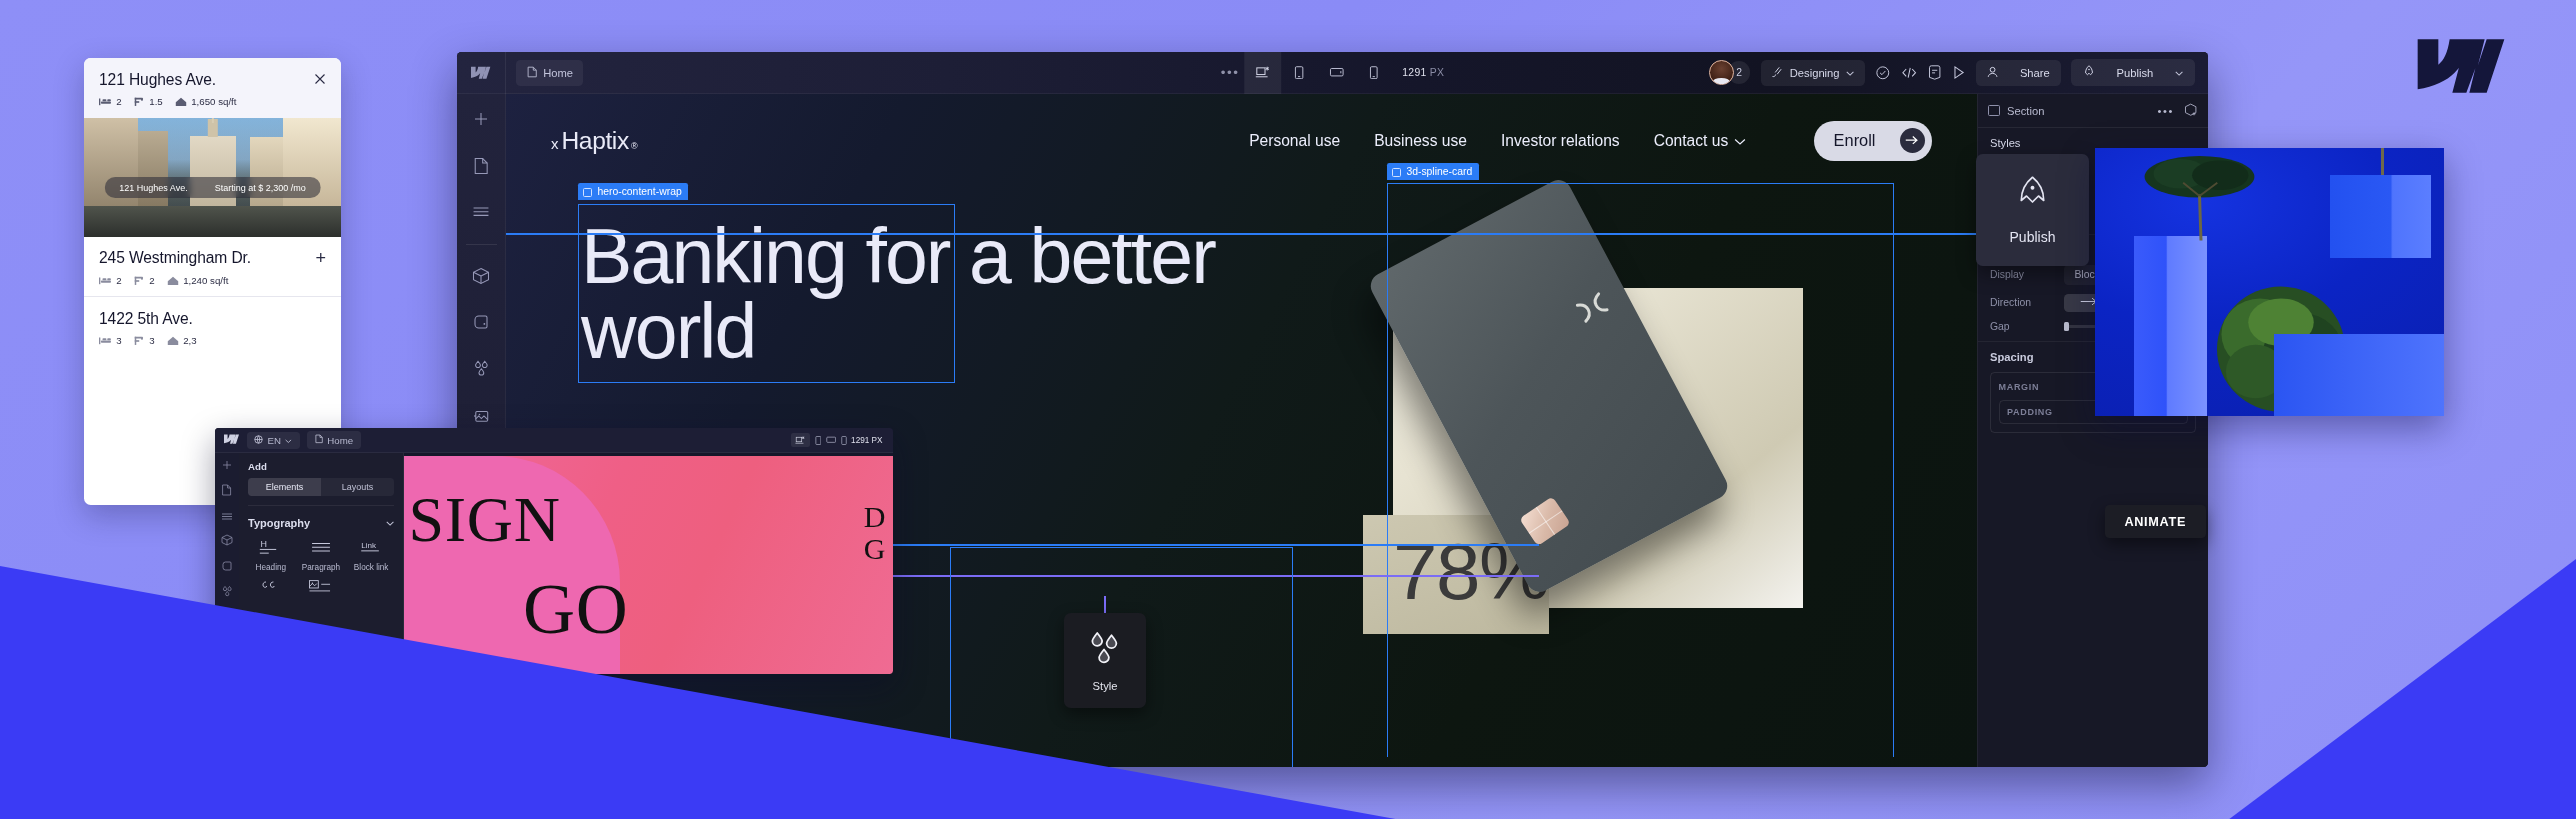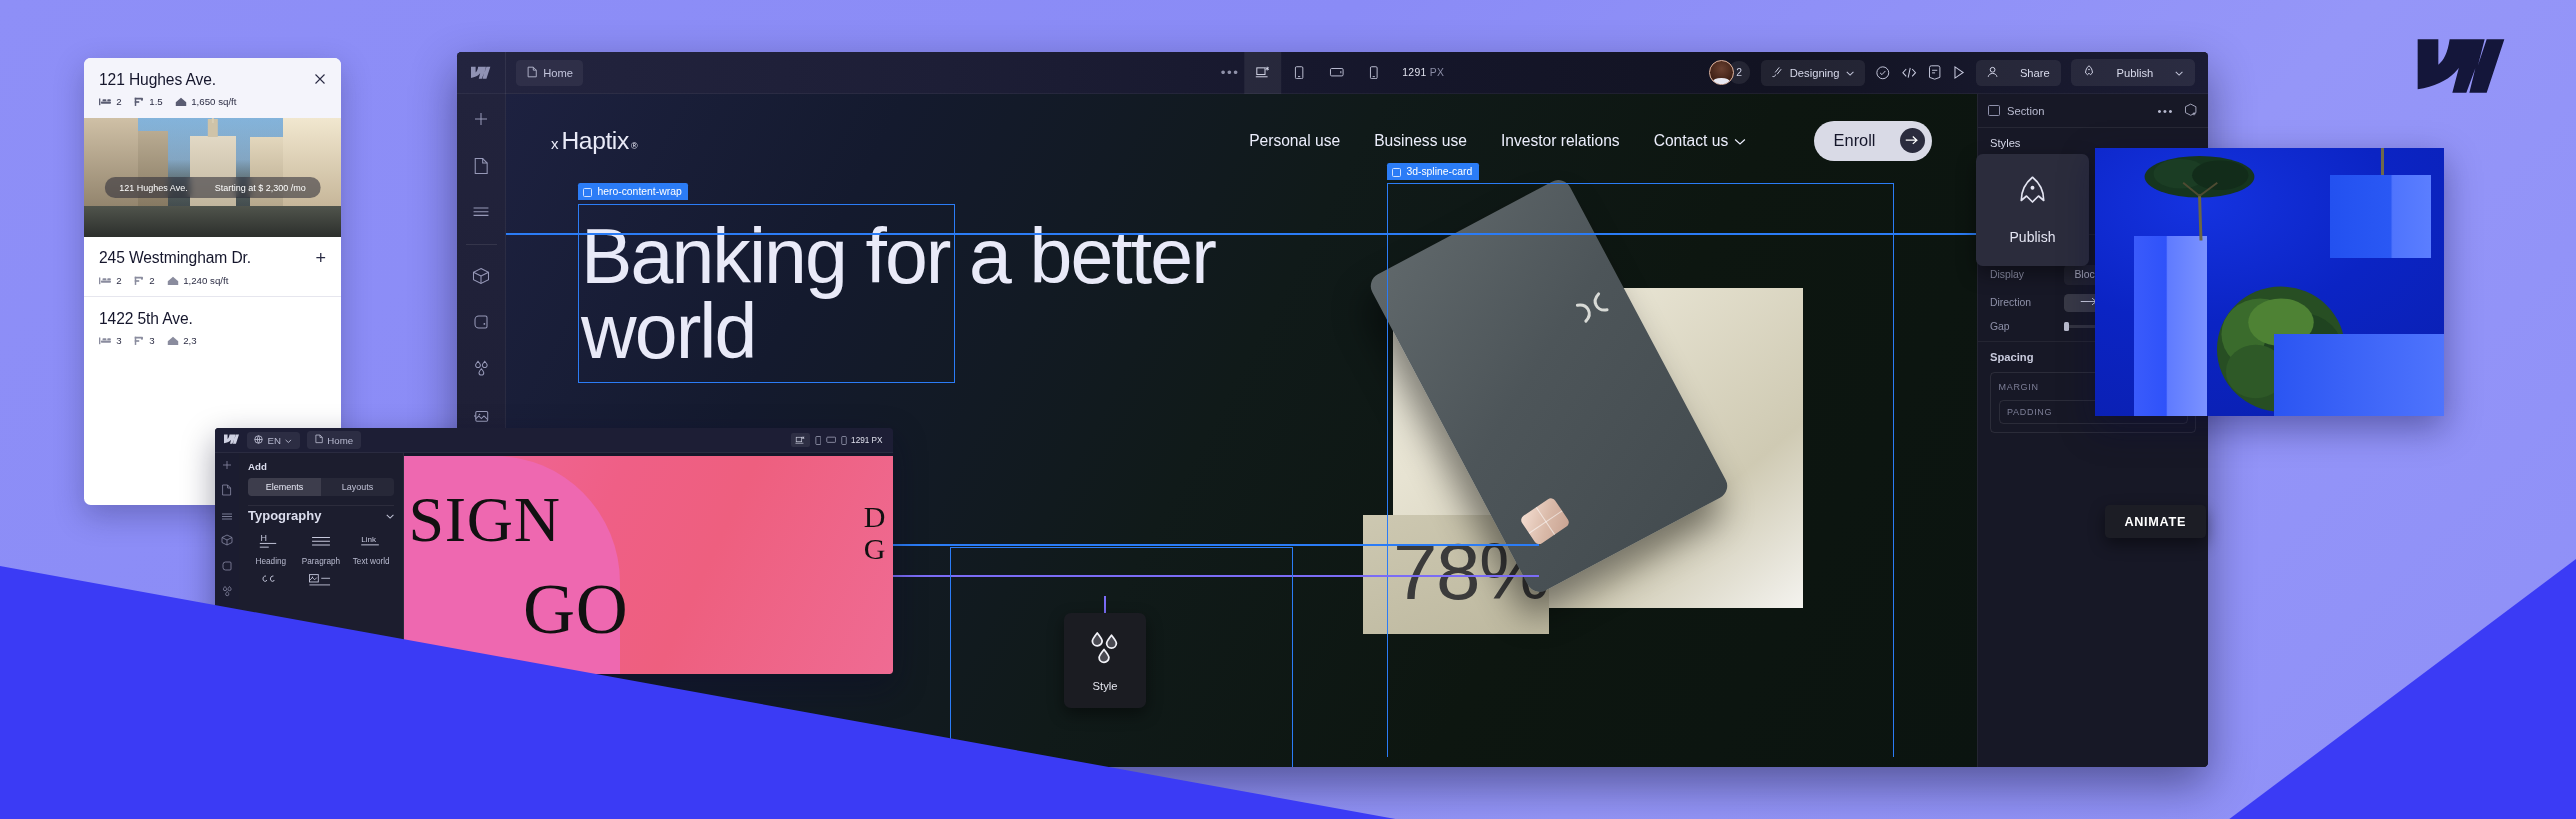--- a/index.html
+++ b/index.html
@@ -209,21 +209,21 @@
   .row .k { width:58px; font-size:10.4px; color:#8e90a8;}
   .seg { display:flex; background:rgba(255,255,255,.05); border-radius:4.5px; overflow:hidden;}
   .seg div { padding:4.5px 10.4px; font-size:10.4px; color:#b6b8cc;}
   .seg div.on { background:rgba(255,255,255,.10); color:#e2e4f2;}
   .align-grid { width:58px;height:54px;border:0.7px solid rgba(255,255,255,.12); border-radius:3.7px;
     display:grid; grid-template-columns:repeat(3,1fr); grid-template-rows:repeat(3,1fr); }
   .align-grid i { display:block; margin:auto; width:2.2px;height:2.2px;border-radius:50%;background:#6e7089;}
   .gap-track { flex:1; height:2.2px; background:rgba(255,255,255,.12); border-radius:1.5px; position:relative;}
   .gap-knob { position:absolute; left:0; top:-3.7px; width:4.5px; height:9.7px; border-radius:1.5px; background:#b9bbcd;}
   .spacing-box { margin-top:9px; border:0.7px solid rgba(255,255,255,.09); border-radius:4.5px; padding:7.5px;}
-  .spacing-row { display:flex; align-items:center; justify-content:space-between; font-size:9px; color:#7d7f97; letter-spacing:0.7px;}
+  .spacing-row { display:flex; align-items:center; justify-content:space-between; font-size:9px; color:#7d7f97; letter-spacing:0.7px;font-weight:bold;}
   .mval { background:#1f3f73; color:#cfe0ff; padding:0 3.7px; border-radius:2.2px; font-size:11.2px;}
   .padding-box { margin-top:7.5px; border:0.7px solid rgba(255,255,255,.09); border-radius:4.5px; padding:6px 7.5px;}
 
   
   .publish-card {
     position:absolute; left:1976px; top:154px; width:113px; height:112px;
     background:#2b2c3c; border-radius:6.7px; z-index:46;
     display:flex; flex-direction:column; align-items:center; justify-content:center; gap:9px;
     box-shadow:0 7.5px 19.4px rgba(0,0,0,.4);
   }
@@ -263,21 +263,21 @@
     border-radius:3.7px;padding:3px 7.5px;}
   .mini-rail { position:absolute; left:0; top:25px; width:24px; bottom:0; background:#1b1c30;
     display:flex; flex-direction:column; align-items:center; padding-top:6px; gap:10.4px; color:#8a8ca6;}
   .mini-panel { position:absolute; left:24px; top:25px; width:165px; bottom:0;
     background:#1c1d2e; border-right:0.7px solid rgba(255,255,255,.06); padding:7.5px 9px; color:#c5c7da;}
   .mini-h { font-size:9.7px; font-weight:bold; color:#dcdeee; }
   .mini-seg { display:flex; margin-top:6.7px; background:rgba(255,255,255,.05); border-radius:3.7px; overflow:hidden;}
   .mini-seg div { flex:1; text-align:center; font-size:9px; padding:3.7px 0; color:#bfc1d4;}
   .mini-seg div.on { background:rgba(255,255,255,.10); color:#e7e8f4;}
   .mini-sub { display:flex; align-items:center; justify-content:space-between; margin-top:9px;
-    font-size:13px; font-weight:bold; color:#dcdeee; border-top:0.7px solid rgba(255,255,255,.07); padding-top:2px;}
+    font-size:11px; font-weight:bold; color:#dcdeee; border-top:0.7px solid rgba(255,255,255,.07); padding-top:11px;}
   .mini-grid { display:grid; grid-template-columns:repeat(3,1fr); gap:7.5px 4.5px; margin-top:10.4px; }
   .mini-cell { display:flex; flex-direction:column; align-items:center; gap:5.2px; color:#b9bbd0; font-size:8.2px;}
 
   
   .poster { position:absolute; left:189px; top:0; right:0; bottom:0; overflow:hidden; }
   .poster-top { position:absolute; left:0; top:0; width:100%; height:28px;
      background: linear-gradient(90deg,#e0503c,#ec5b43); }
   .poster-gallery { position:absolute; right:10.4px; top:7.5px; font-size:9px; color:#151515;}
   .poster-body { position:absolute; left:0; top:28px; right:0; bottom:0;
      background: linear-gradient(115deg,#ef6a9c 0%, #ef5f86 38%, #ee5f7f 60%, #ef6b93 100%); }
@@ -888,21 +888,21 @@
           </span>
           <span>Paragraph</span>
         </div>
         <div class="mini-cell">
           <span>
             <svg width="25" height="16.4" viewBox="0 0 34 22" fill="none" style="font-size:11px">
                 <text x="3" y="12" font-size="11" fill="#c6c8dc" font-family="Liberation Sans">Link</text>
                 <path d="M3 16h24" stroke="#c6c8dc" stroke-width="1.3"></path>
               </svg>
           </span>
-          <span>Text world</span>
+          <span>Block link</span>
         </div>
         <div class="mini-cell">
           <span>
             <svg width="22.4" height="13.4" viewBox="0 0 30 18" fill="none" stroke="#c6c8dc" stroke-width="1.3">
                 <path d="M8 4c-3 0-4 2-4 4s1.4 3.2 3 3.2c1.2 0 2-.8 2-1.8M18 4c-3 0-4 2-4 4s1.4 3.2 3 3.2c1.2 0 2-.8 2-1.8"></path>
               </svg>
           </span>
           <span></span>
         </div>
         <div class="mini-cell">

